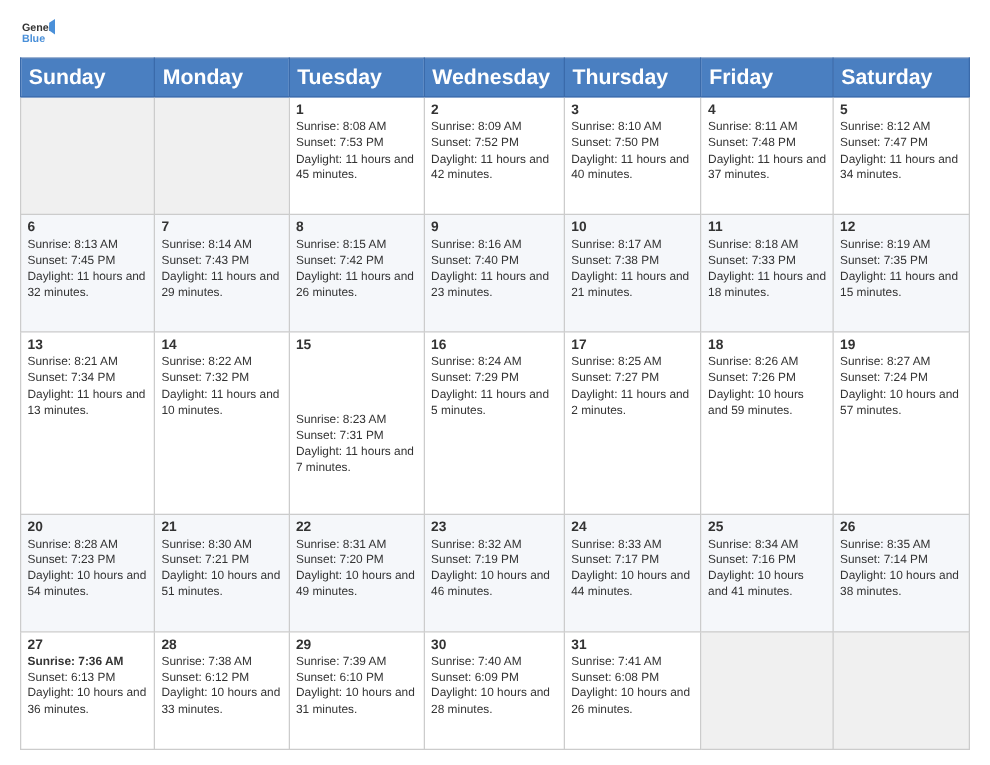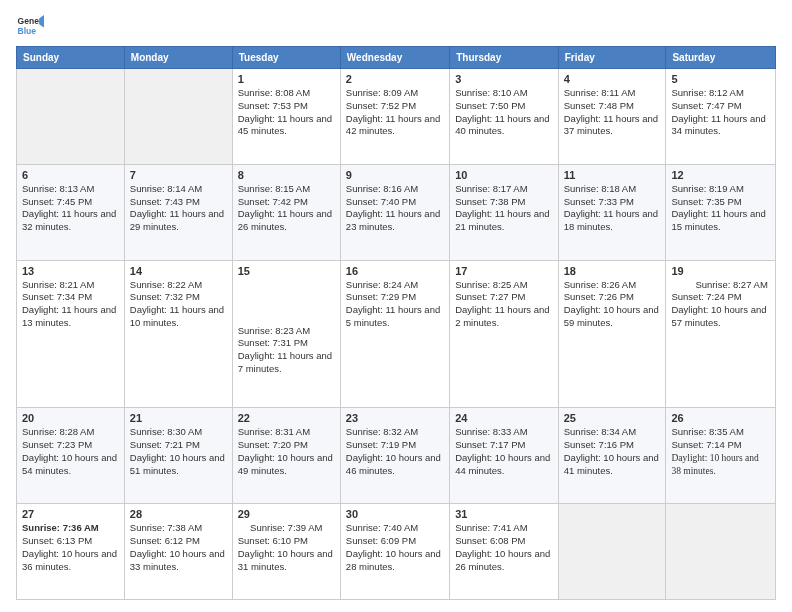--- a/index.html
+++ b/index.html
@@ -48,21 +48,21 @@
     .calendar-table {
       width: 100%;
       border-collapse: collapse;
       flex: 1;
     }
     .calendar-table th {
       background-color: #4a7fc1;
       color: #fff;
       text-align: left;
       padding: 5px 6px;
-      font-size: 10px;
+      font-size: 17px;
       font-weight: bold;
       border: 1px solid #3a6aaa;
     }
     .calendar-table td {
       border: 1px solid #ccc;
       vertical-align: top;
       padding: 4px 5px;
       font-size: 9.5px;
       color: #333;
       width: 113px;
@@ -224,21 +224,21 @@
             <div style="line-height: 1.35;">Daylight: 11 hours and 2 minutes.</div>
           </td>
           <td>
             <span class="day-num">18</span>
             <div style="line-height: 1.35;">Sunrise: 8:26 AM</div>
             <div style="line-height: 1.35;">Sunset: 7:26 PM</div>
             <div style="line-height: 1.35;">Daylight: 10 hours and 59 minutes.</div>
           </td>
           <td>
             <span class="day-num">19</span>
-            <div style="line-height: 1.35; margin-left: 24px;">Sunrise: 8:27 AM</div>
+            <div style="line-height: 1.35;">Sunrise: 8:27 AM</div>
             <div style="line-height: 1.35;">Sunset: 7:24 PM</div>
             <div style="line-height: 1.35;">Daylight: 10 hours and 57 minutes.</div>
           </td>
         </tr>
         <tr>
           <td>
             <span class="day-num">20</span>
             <div style="line-height: 1.35;">Sunrise: 8:28 AM</div>
             <div style="line-height: 1.35;">Sunset: 7:23 PM</div>
             <div style="line-height: 1.35;">Daylight: 10 hours and 54 minutes.</div>
@@ -270,39 +270,39 @@
           <td>
             <span class="day-num">25</span>
             <div style="line-height: 1.35;">Sunrise: 8:34 AM</div>
             <div style="line-height: 1.35;">Sunset: 7:16 PM</div>
             <div style="line-height: 1.35;">Daylight: 10 hours and 41 minutes.</div>
           </td>
           <td>
             <span class="day-num">26</span>
             <div style="line-height: 1.35;">Sunrise: 8:35 AM</div>
             <div style="line-height: 1.35;">Sunset: 7:14 PM</div>
-            <div style="line-height: 1.35; font-family: Liberation Serif, serif;">Daylight: 10 hours and 38 minutes.</div>
+            <div style="line-height: 1.35;">Daylight: 10 hours and 38 minutes.</div>
           </td>
         </tr>
         <tr>
           <td>
             <span class="day-num">27</span>
             <div style="line-height: 1.35; font-weight: bold;">Sunrise: 7:36 AM</div>
             <div style="line-height: 1.35;">Sunset: 6:13 PM</div>
             <div style="line-height: 1.35;">Daylight: 10 hours and 36 minutes.</div>
           </td>
           <td>
             <span class="day-num">28</span>
             <div style="line-height: 1.35;">Sunrise: 7:38 AM</div>
             <div style="line-height: 1.35;">Sunset: 6:12 PM</div>
             <div style="line-height: 1.35;">Daylight: 10 hours and 33 minutes.</div>
           </td>
           <td>
             <span class="day-num">29</span>
-            <div style="line-height: 1.35; text-align: center;">Sunrise: 7:39 AM</div>
+            <div style="line-height: 1.35;">Sunrise: 7:39 AM</div>
             <div style="line-height: 1.35;">Sunset: 6:10 PM</div>
             <div style="line-height: 1.35;">Daylight: 10 hours and 31 minutes.</div>
           </td>
           <td>
             <span class="day-num">30</span>
             <div style="line-height: 1.35;">Sunrise: 7:40 AM</div>
             <div style="line-height: 1.35;">Sunset: 6:09 PM</div>
             <div style="line-height: 1.35;">Daylight: 10 hours and 28 minutes.</div>
           </td>
           <td>

